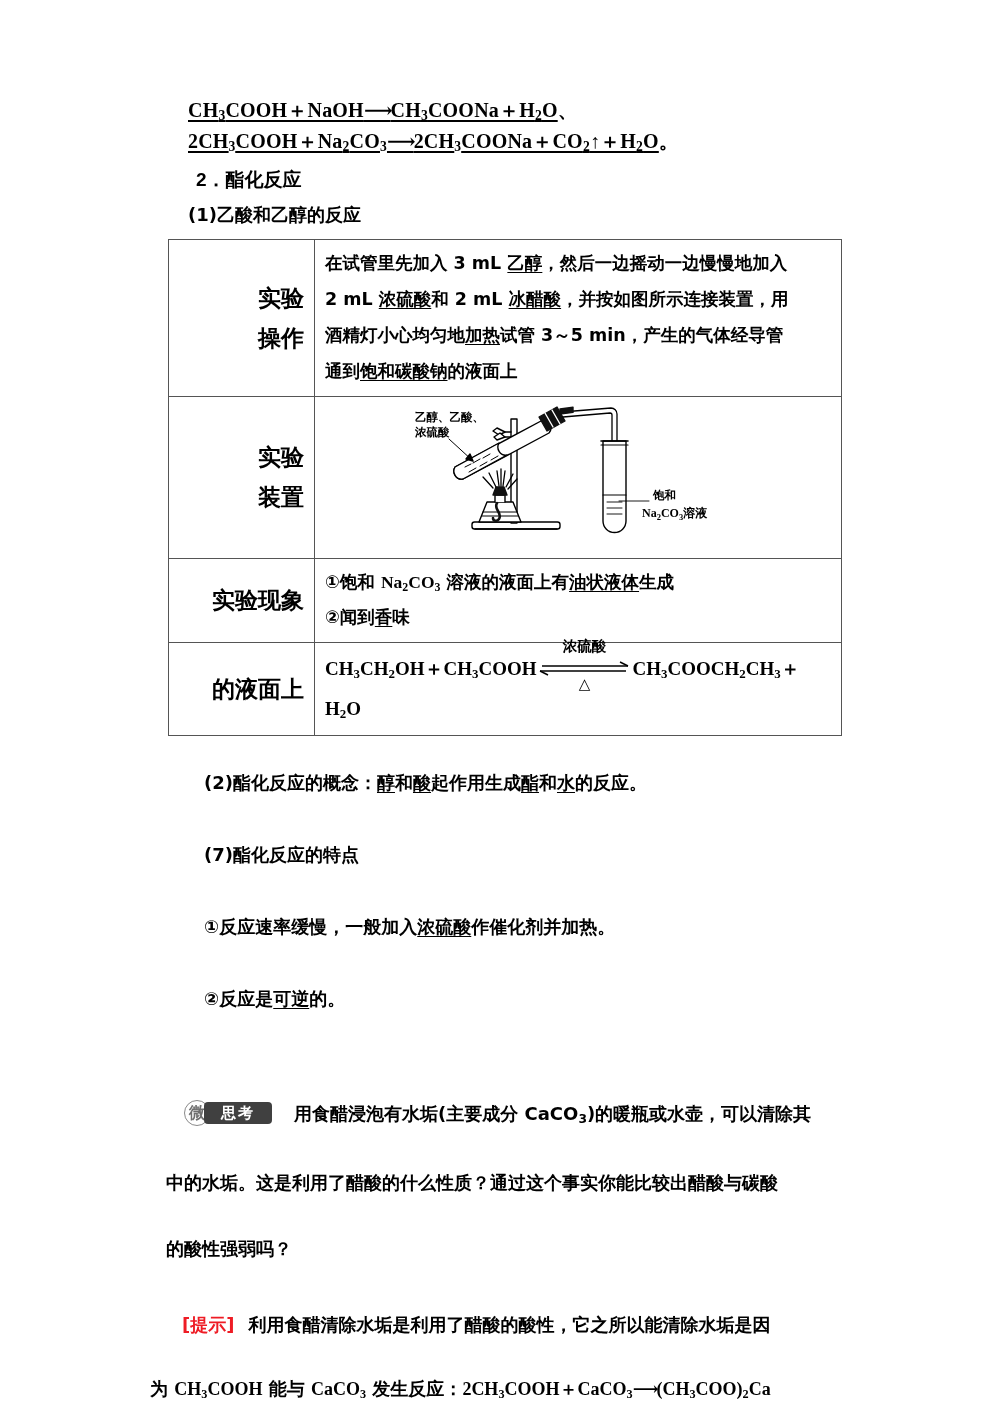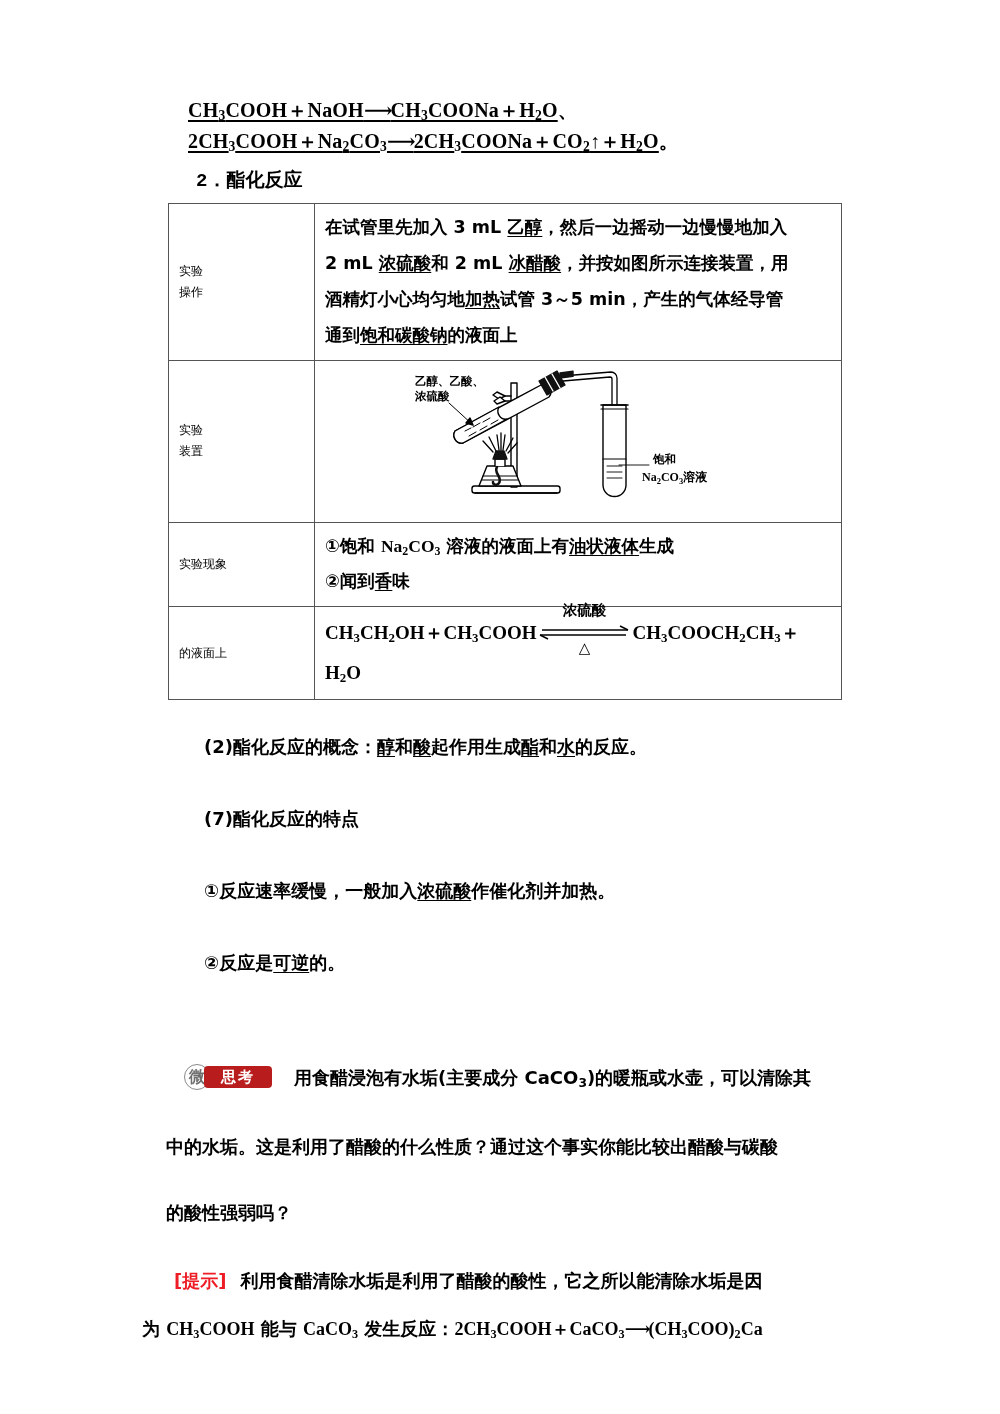--- a/index.html
+++ b/index.html
@@ -43,21 +43,21 @@
   }
   .eq-line .ul {
     text-decoration: underline;
     text-underline-offset: 3px;
   }
   sub { font-size: 0.68em; vertical-align: -0.22em; }
 
   .arrow-r { letter-spacing: -2px; }
 
   .heading {
-    font-family: Liberation Mono, monospace;
+    font-family: Liberation Sans, sans-serif;
     font-weight: bold;
     font-size: 19px;
     margin: 14px 0 10px 0;
     padding-left: 56px;
   }
   .subhead {
     font-family: "DejaVu Sans", "Liberation Sans", sans-serif;
     font-weight: bold;
     font-size: 18px;
     margin: 0 0 12px 0;
@@ -71,24 +71,24 @@
     margin-left: 28px;
     table-layout: fixed;
   }
   table.exp-table td {
     border: 1px solid #555555;
     vertical-align: middle;
     padding: 6px 10px;
   }
   td.label-cell {
     width: 125px;
-    text-align: left;
-    font-family: "DejaVu Sans", "Liberation Sans", sans-serif;
-    font-weight: normal;
-    font-size: 12px;
+    text-align: right;
+    font-family: "DejaVu Sans", "Liberation Sans", sans-serif;
+    font-weight: bold;
+    font-size: 23px;
     line-height: 1.75;
     padding: 6px 4px;
   }
   td.body-cell {
     font-family: "DejaVu Sans", "Liberation Sans", sans-serif;
     font-weight: bold;
     font-size: 17.5px;
     line-height: 2.05;
   }
   td.body-cell .mono-ch {
@@ -172,21 +172,21 @@
     font-weight: bold;
     font-size: 16px;
     line-height: 23px;
     text-align: center;
   }
   .badge .pill {
     position: absolute;
     left: 20px; top: 2px;
     width: 68px; height: 22px;
     border-radius: 4px;
-    background: #b91c1c;
+    background: #404040;
     color: #ffffff;
     font-family: "DejaVu Sans", "Liberation Sans", sans-serif;
     font-weight: bold;
     font-size: 15px;
     line-height: 22px;
     text-align: center;
     letter-spacing: 2px;
   }
 
   
@@ -195,21 +195,21 @@
     font-family: "DejaVu Sans", "Liberation Sans", sans-serif;
     font-weight: bold;
     font-size: 18px;
     margin-right: 14px;
   }
   .hint-line {
     font-family: "DejaVu Sans", "Liberation Sans", sans-serif;
     font-weight: bold;
     font-size: 18px;
     line-height: 1;
-    margin: 0;
+    margin: 8px;
     white-space: nowrap;
   }
   .hint-line .sf {
     font-family: "Liberation Serif", "DejaVu Serif", serif;
     font-weight: bold;
   }
 </style>
 </head>
 <body>
 
@@ -218,20 +218,21 @@
 
     <div class="eq-line">
       <span class="ul">CH<sub>3</sub>COOH＋NaOH<span class="arrow-r">⟶</span>CH<sub>3</sub>COONa＋H<sub>2</sub>O</span>、
     </div>
 
     <div class="eq-line" style="margin-bottom:4px;">
       <span class="ul">2CH<sub>3</sub>COOH＋Na<sub>2</sub>CO<sub>3</sub><span class="arrow-r">⟶</span>2CH<sub>3</sub>COONa＋CO<sub>2</sub>↑＋H<sub>2</sub>O</span>。
     </div>
 
     <div class="heading">2．酯化反应</div>
+    <div class="subhead">(1)乙酸和乙醇的反应</div>
 
     <table class="exp-table">
 
       <tbody>
           <tr>
         <td class="label-cell">
           <span>实验</span><br>
           <span>操作</span>
         </td>
         <td class="body-cell">

